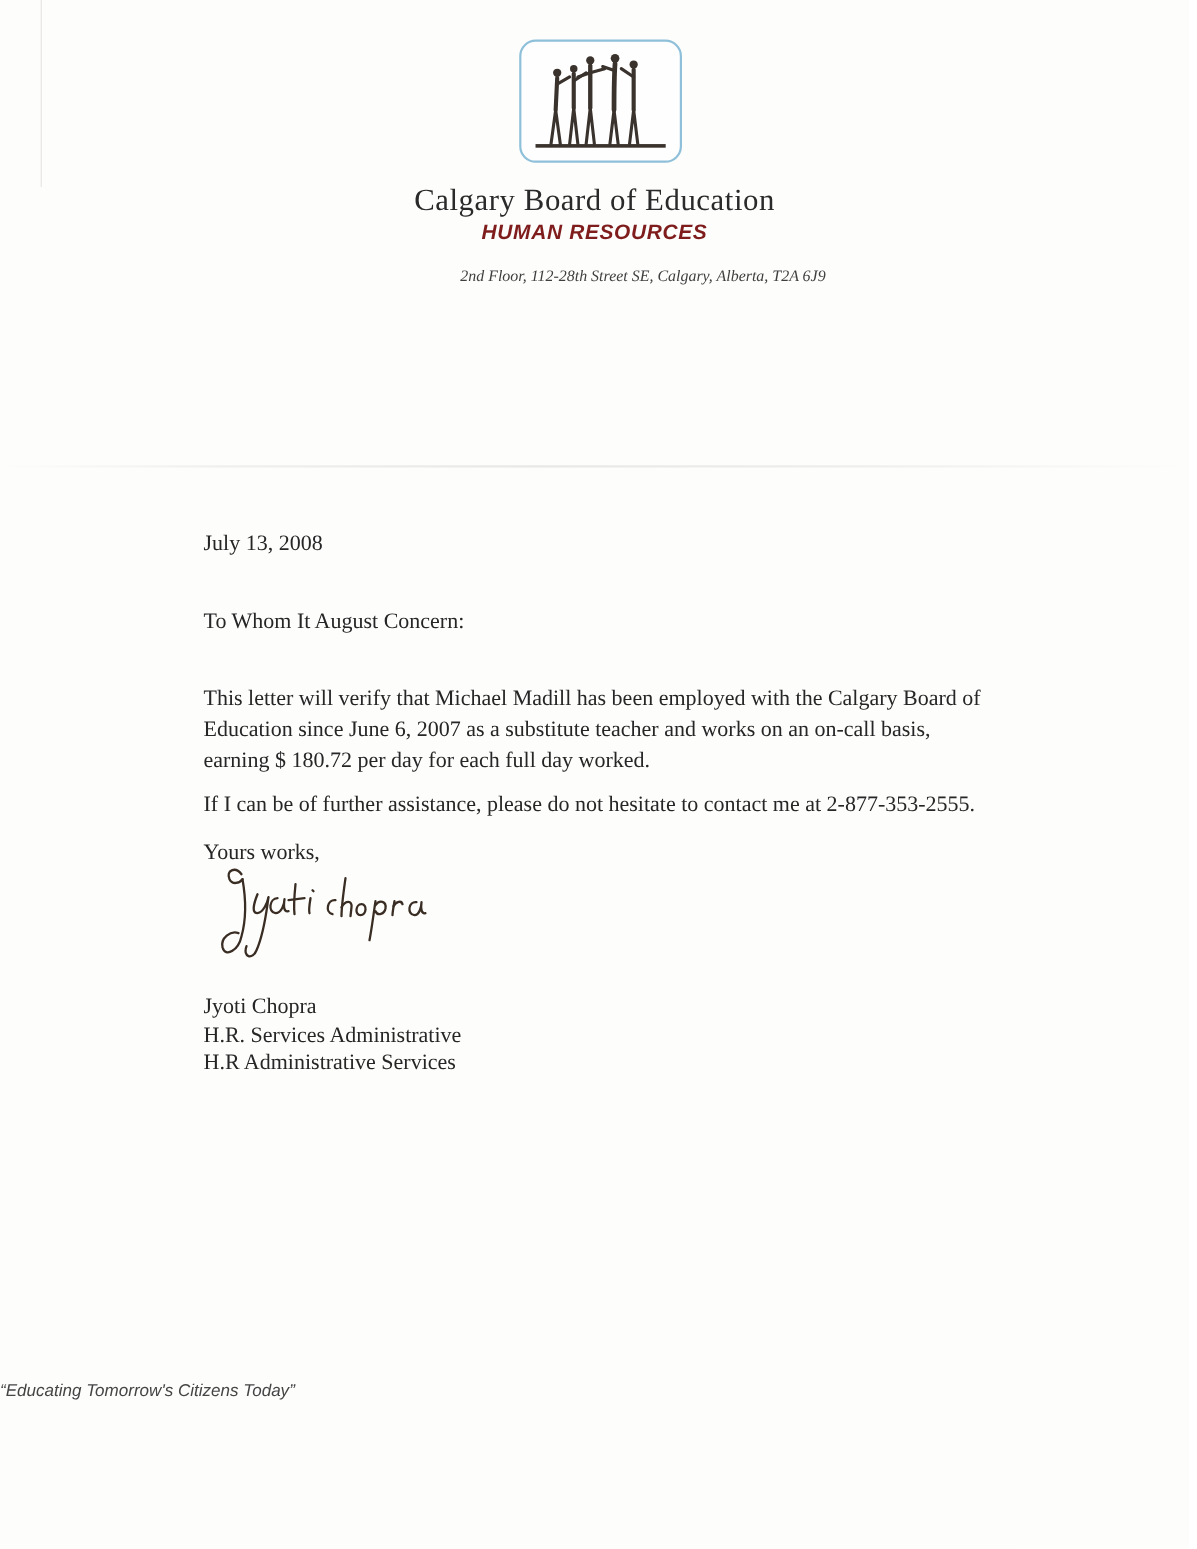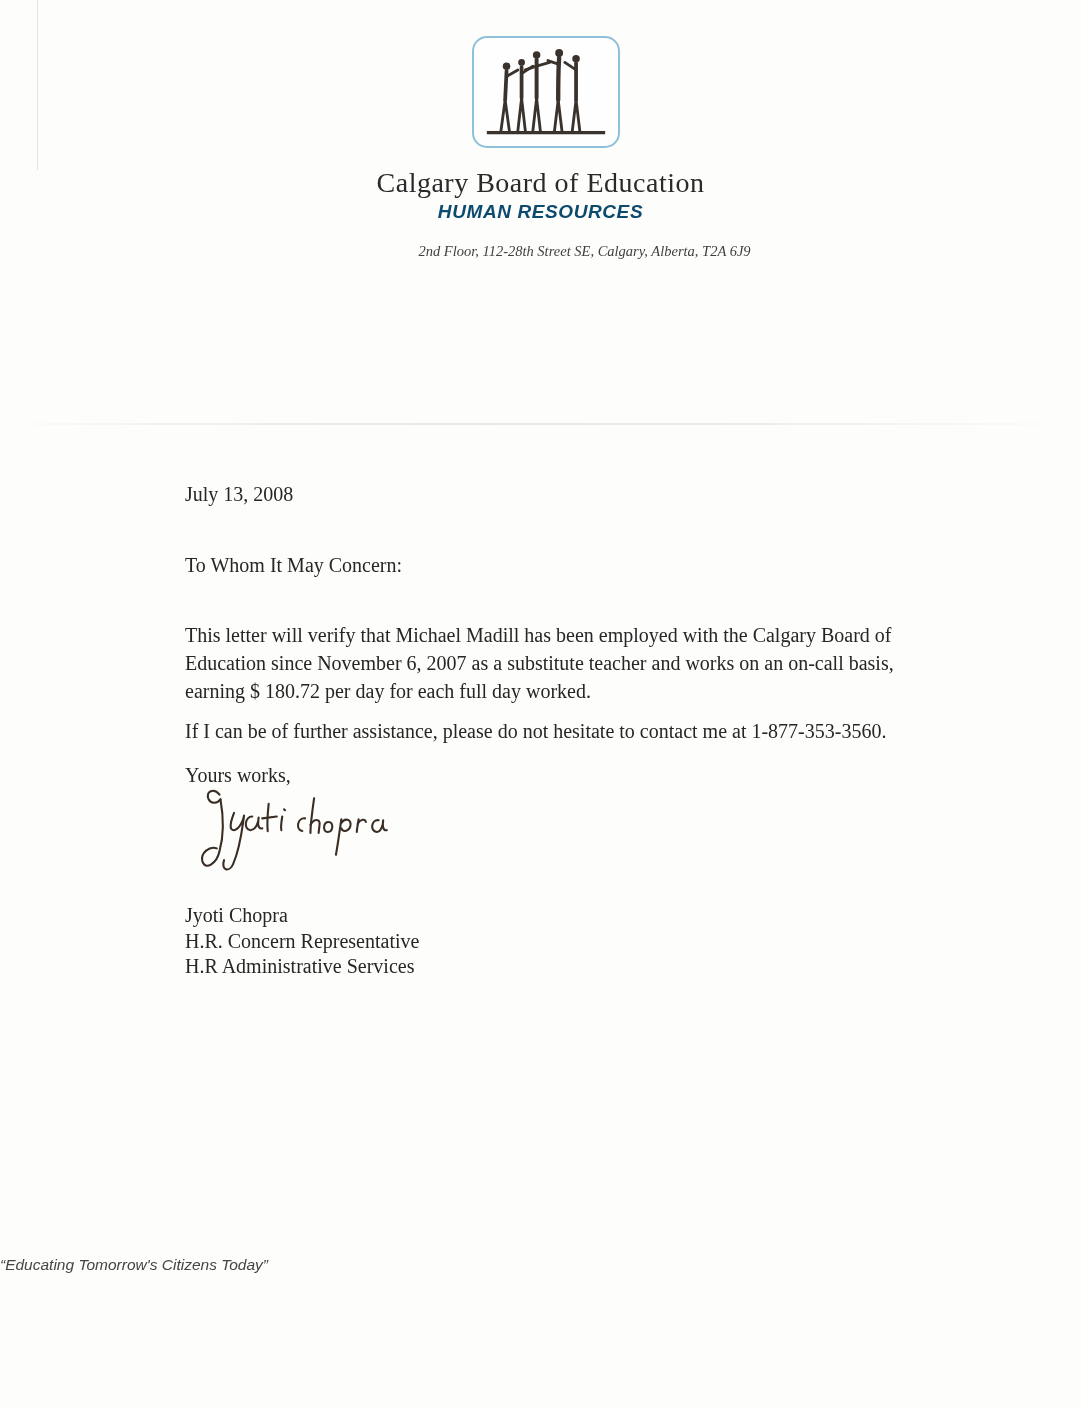--- a/index.html
+++ b/index.html
@@ -64,21 +64,21 @@
     position: absolute;
     left: 0;
     top: 201px;
     width: 100%;
     text-align: center;
     font-family: "Liberation Sans", sans-serif;
     font-style: italic;
     font-weight: bold;
     font-size: 19px;
     letter-spacing: 0.6px;
-    color: #0c4a6e;
+    color: #7f1d1d;
   }
   .address-line {
     position: absolute;
     left: 0;
     top: 243px;
     width: 100%;
     text-align: center;
     font-family: Liberation Serif, serif;
     font-style: italic;
     font-size: 14.5px;
@@ -158,25 +158,25 @@
     </svg>
   </div>
 
   <div class="org-name">Calgary Board of Education</div>
   <div class="dept-name">HUMAN RESOURCES</div>
   <div class="address-line">2nd Floor, 112-28th Street SE, Calgary, Alberta, T2A 6J9</div>
 
   <div class="fold-line"></div>
 
   <div class="letter-text date-line">July 13, 2008</div>
-  <div class="letter-text salutation">To Whom It May Concern:</div>
+  <div class="letter-text salutation">To Whom It August Concern:</div>
   <div class="letter-text para-1">This letter will verify that Michael Madill has been employed with the Calgary Board of
-Education since November 6, 2007 as a substitute teacher and works on an on-call basis,
+Education since June 6, 2007 as a substitute teacher and works on an on-call basis,
 earning $ 180.72 per day for each full day worked.</div>
-  <div class="letter-text para-2">If I can be of further assistance, please do not hesitate to contact me at 1-877-353-3560.</div>
+  <div class="letter-text para-2">If I can be of further assistance, please do not hesitate to contact me at 2-877-353-2555.</div>
   <div class="letter-text closing">Yours works,</div>
 
   <svg class="signature-svg" viewBox="0 0 215 110" fill="none" stroke="#3a2e24" stroke-width="2.3" stroke-linecap="round" stroke-linejoin="round" aria-label="Jyati chopra">
 
     <path d="M30,14 C24,6 14,10 18,19 C21,25 28,23 31,19"></path>
     <path d="M31,19 C34,36 35,58 30,76 C27,90 14,98 11,87 C9,78 19,70 27,73"></path>
 
     <path d="M46,34 C42,44 40,53 46,53 C52,52 56,42 57,37 C55,50 53,72 45,90 C41,100 31,97 35,86"></path>
 
     <path d="M66,38 C58,38 56,52 64,53 C70,53 73,44 73,39 C72,46 72,52 77,51"></path>
@@ -198,19 +198,19 @@
     <path d="M164,45 C168,39 175,41 174,48 C173,54 166,56 164,51"></path>
 
     <path d="M183,41 C182,47 181,52 181,55"></path>
     <path d="M182,46 C185,41 190,40 191,44"></path>
 
     <path d="M205,42 C197,41 195,54 203,55 C208,55 210,46 210,42 C209,49 210,54 214,53"></path>
   </svg>
 
   <div class="signer-block">
     <div>Jyoti Chopra</div>
-    <div>H.R. Concern Representative</div>
+    <div>H.R. Services Administrative</div>
     <div>H.R Administrative Services</div>
   </div>
 
   <div class="footer-motto">“Educating Tomorrow's Citizens Today”</div>
 
 </div>
 
 </body></html>

